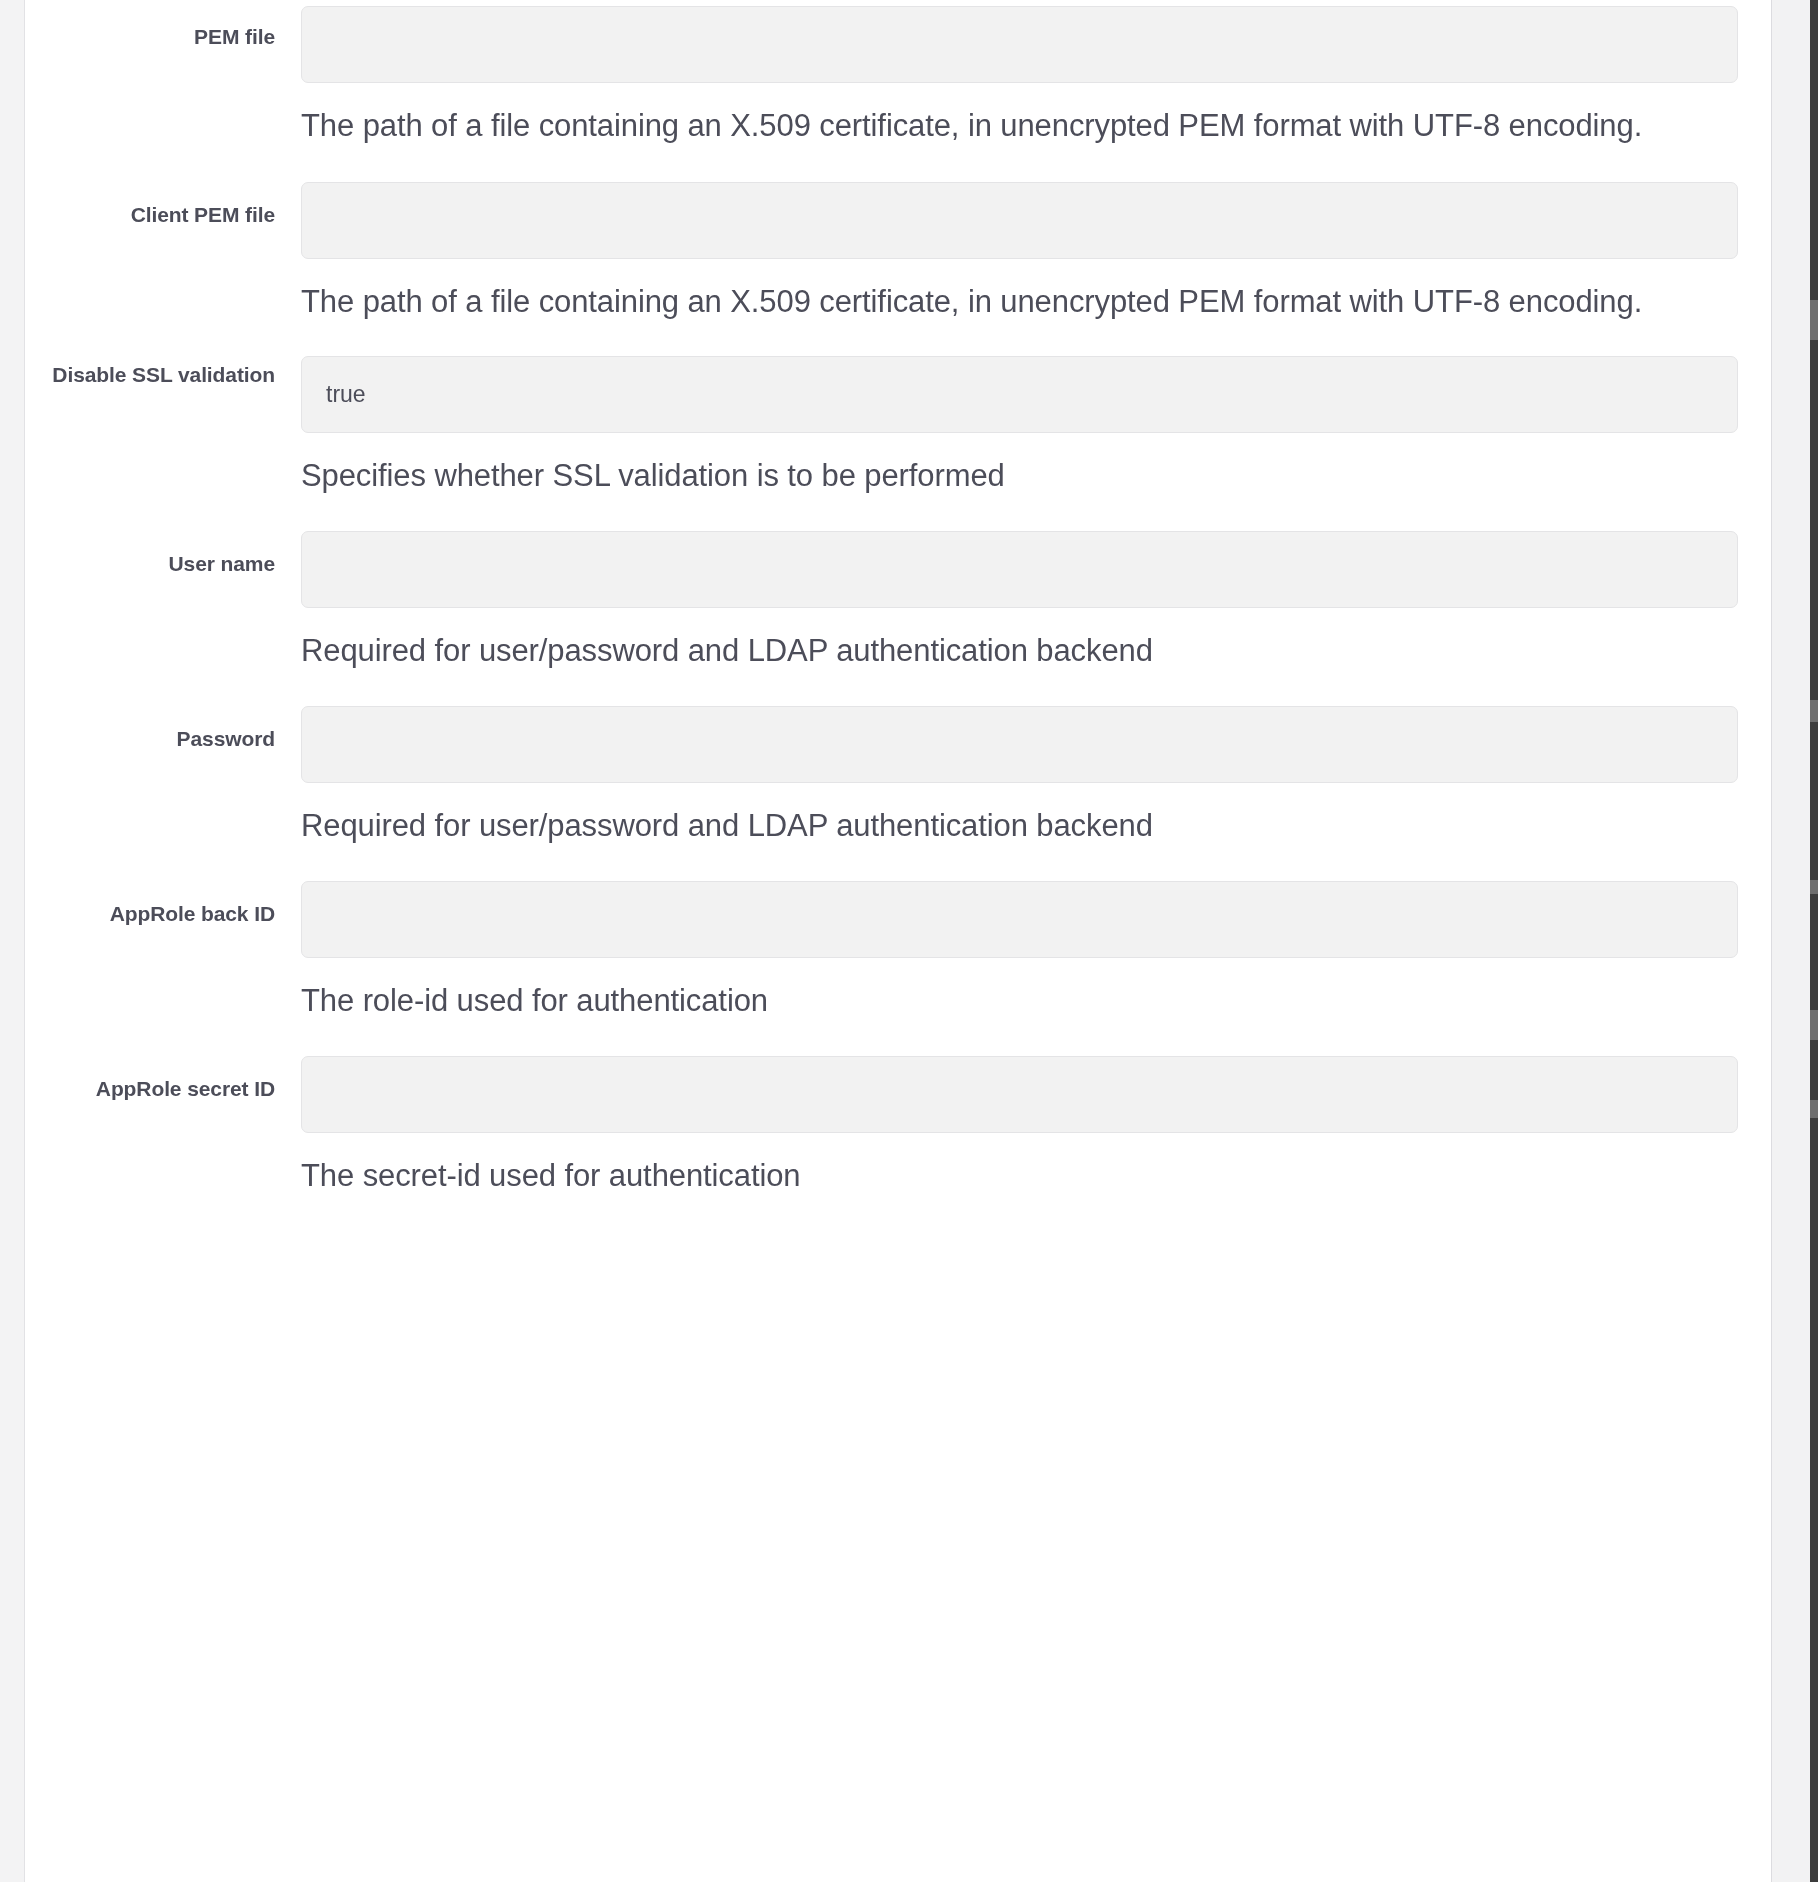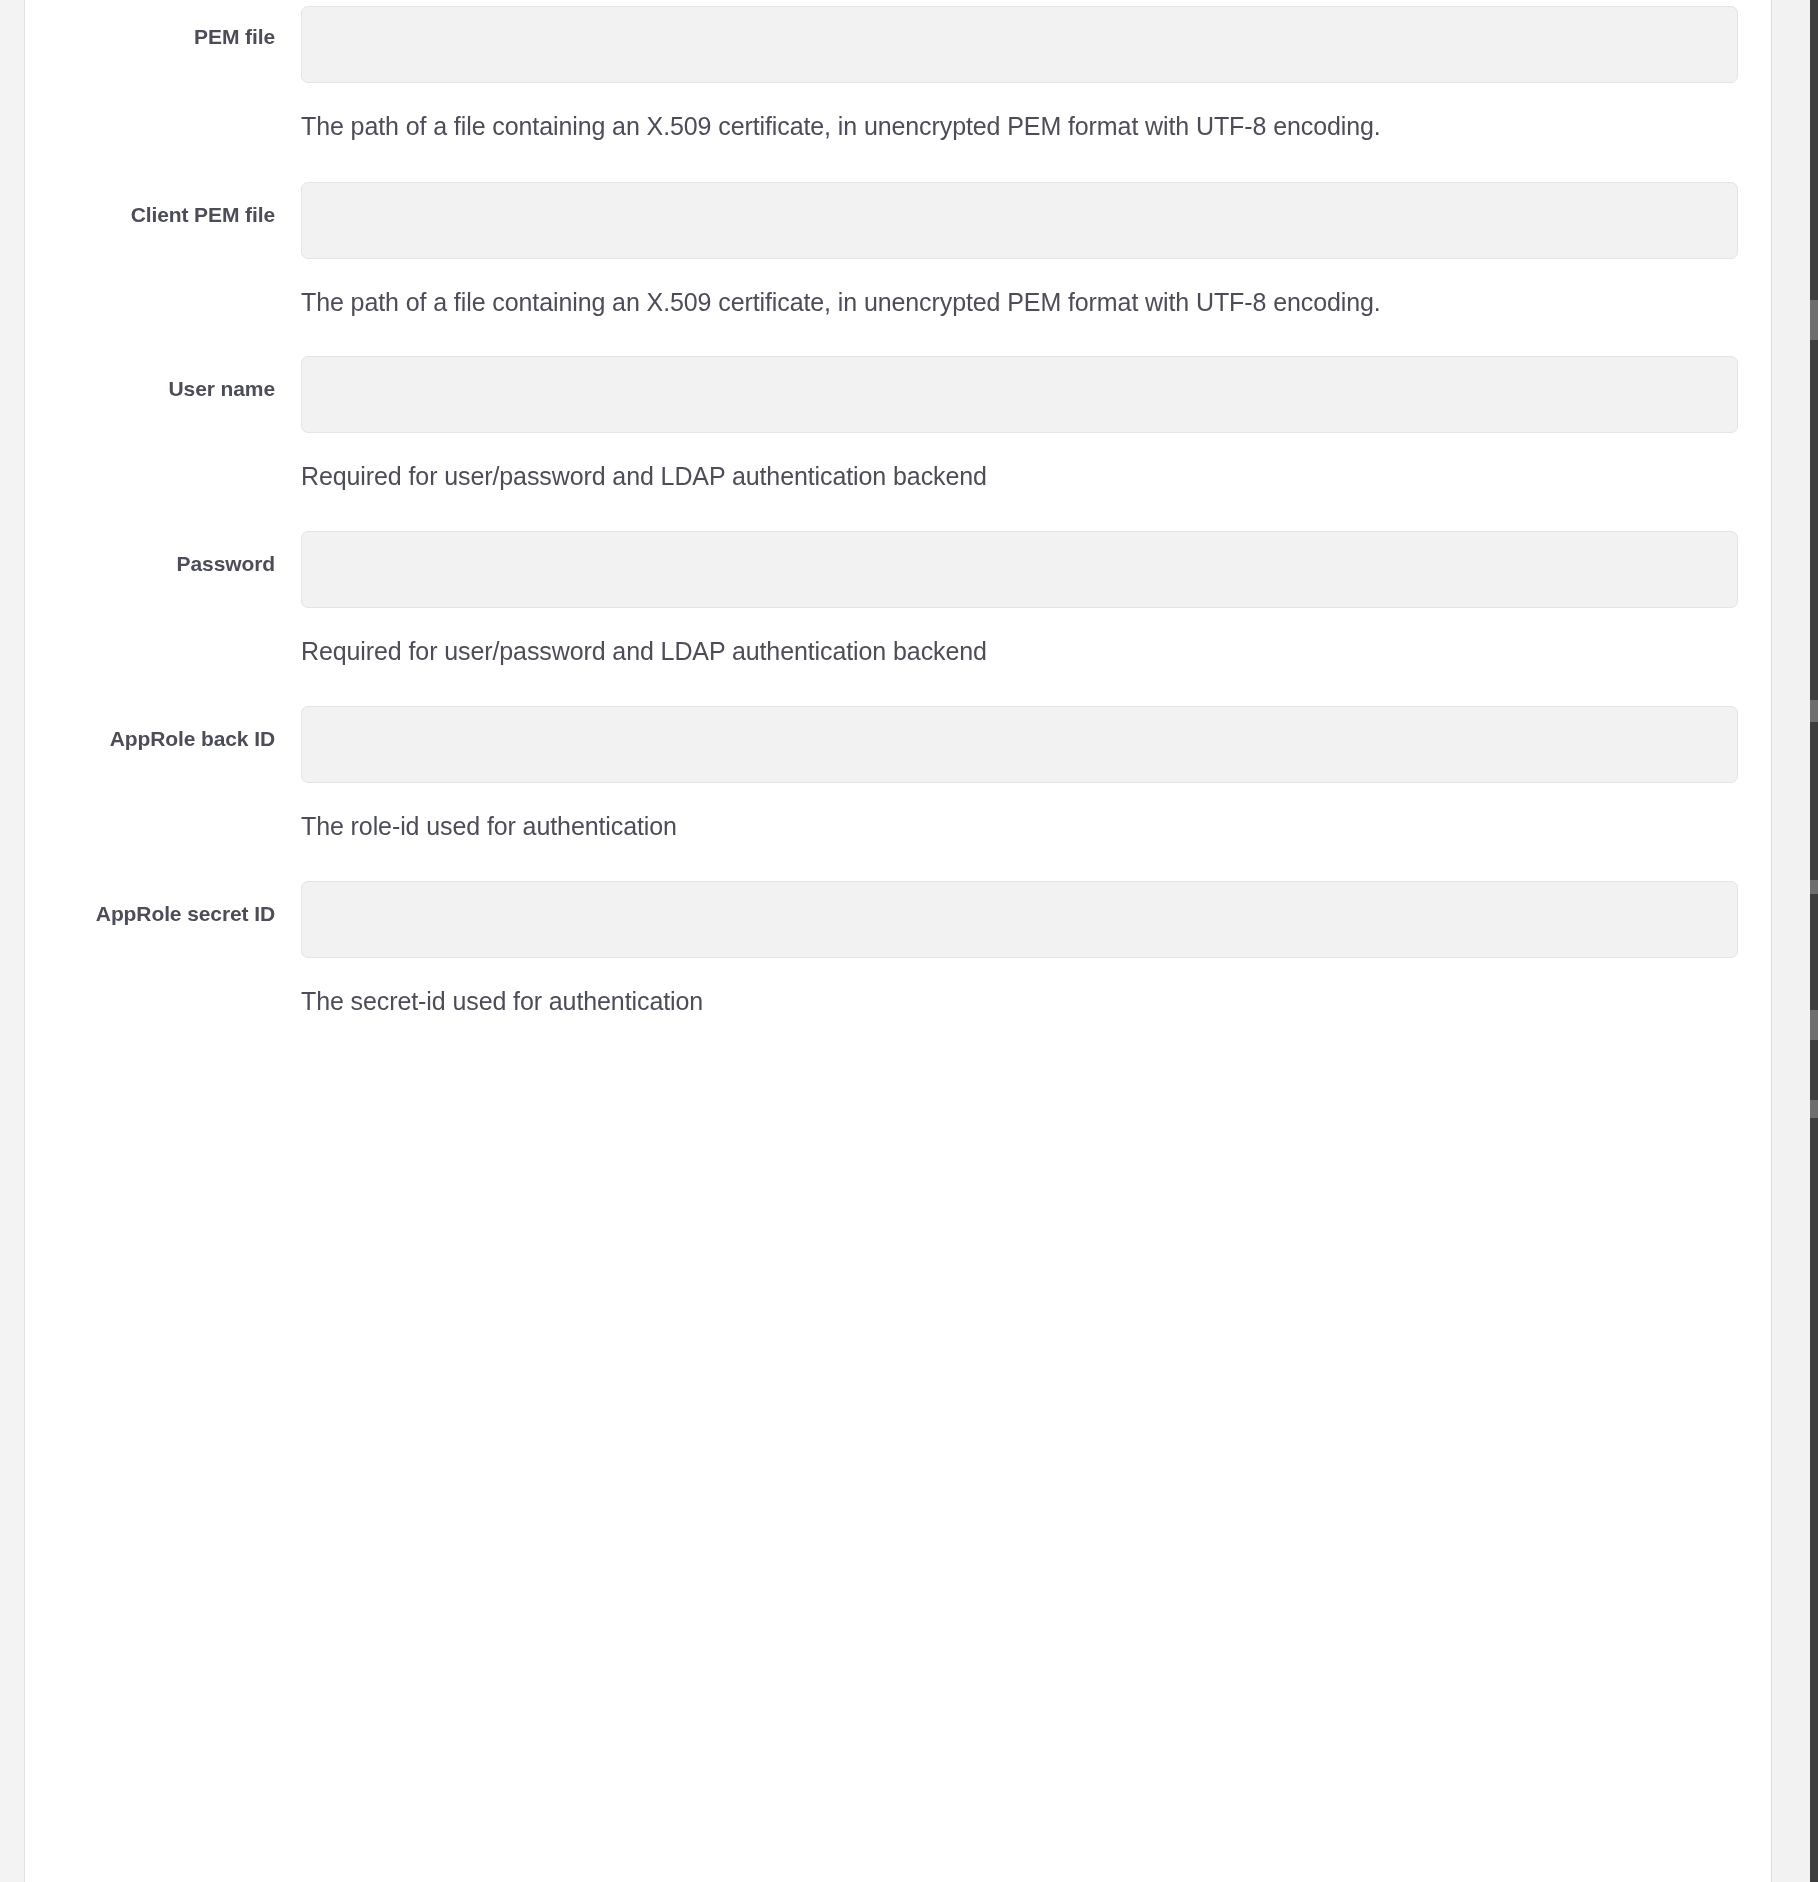--- a/index.html
+++ b/index.html
@@ -114,21 +114,21 @@
     padding: 0 24px;
     font-family: "Liberation Sans", sans-serif;
     font-size: 23px;
     color: #4c4d59;
     outline: none;
   }
   .text-input::placeholder { color: #9a9aa2; }
 
   .field-help {
     margin-top: 28px;
-    font-size: 25px;
+    font-size: 31px;
     color: #4c4d59;
     line-height: 30px;
     letter-spacing: -0.1px;
   }
 </style>
 </head>
 <body>
 
 <div class="viewport">
 
@@ -144,20 +144,30 @@
               <div class="field-help">The path of a file containing an X.509 certificate, in unencrypted PEM format with UTF-8 encoding.</div>
             </div>
           </div>
         </div>
         <div class="form-row" style="height: 174px;">
           <div class="row-inner">
             <div class="field-label" style="top: 24px;">Client PEM file</div>
             <div class="field-control" style="top: 6px;">
               <input class="text-input" type="text" placeholder="" style="">
               <div class="field-help">The path of a file containing an X.509 certificate, in unencrypted PEM format with UTF-8 encoding.</div>
+            </div>
+          </div>
+        </div>
+        <div class="form-row" style="height: 175px;">
+          <div class="row-inner">
+            <div class="field-label" style="top: 10px;">Disable SSL
+validation</div>
+            <div class="field-control" style="top: 6px;">
+              <input class="text-input" type="text" placeholder="" value="true" style="">
+              <div class="field-help">Specifies whether SSL validation is to be performed</div>
             </div>
           </div>
         </div>
         <div class="form-row" style="height: 175px;">
           <div class="row-inner">
             <div class="field-label" style="top: 24px;">User name</div>
             <div class="field-control" style="top: 6px;">
               <input class="text-input" type="text" placeholder="" style="">
               <div class="field-help">Required for user/password and LDAP authentication backend</div>
             </div>

